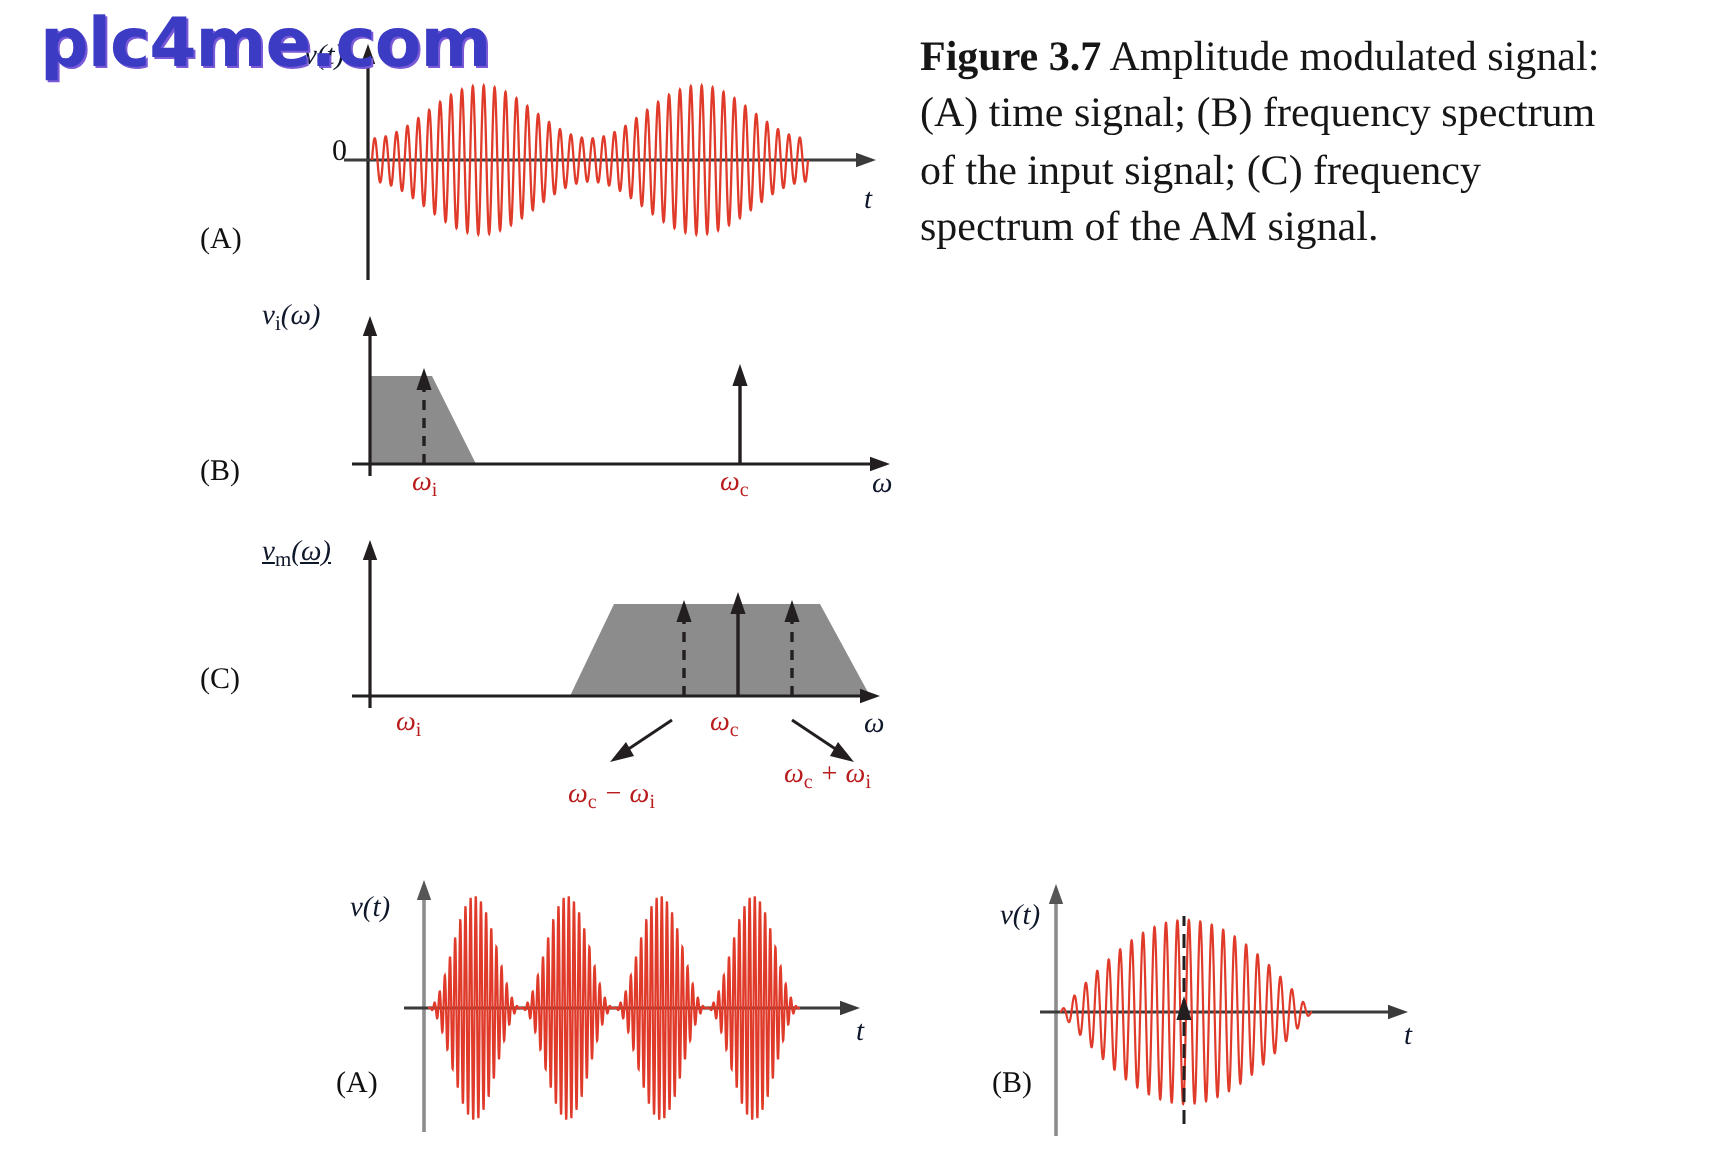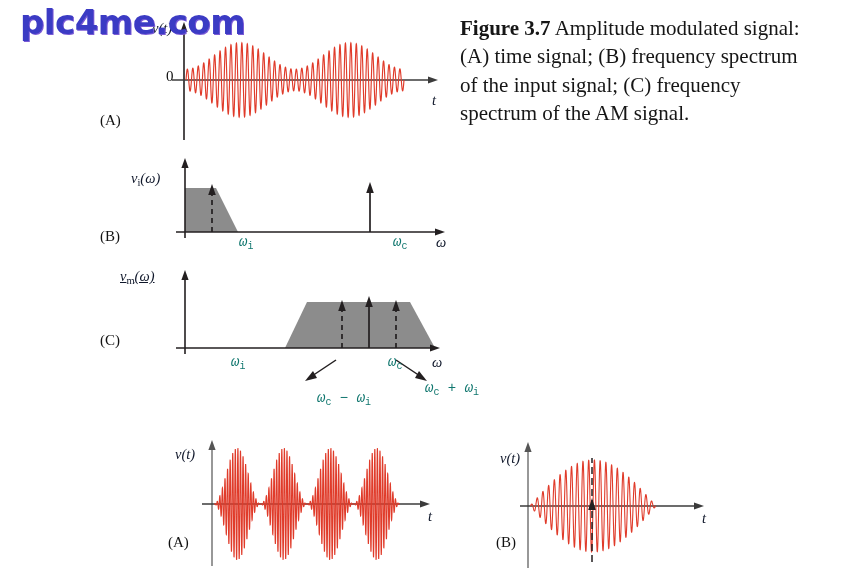--- a/index.html
+++ b/index.html
@@ -68,26 +68,25 @@
     white-space: nowrap;
   }
   .axis-label .sub {
     font-style: normal;
     font-size: 10.5px;
     vertical-align: -0.28em;
     letter-spacing: 0;
   }
   .tick-label {
     position: absolute;
-    font-family: Liberation Mono, monospace;
+    font-family: Liberation Serif, serif;
     font-style: italic;
     font-size: 14px;
-    color: #0f766e;
+    color: #b91c1c;
     white-space: nowrap;
-    margin-left: 33px;
   }
   .tick-label .sub {
     font-style: normal;
     font-size: 10px;
     vertical-align: -0.28em;
   }
   .zero-label {
     position: absolute;
     font-family: "Liberation Serif", serif;
     font-size: 15px;
@@ -123,21 +122,21 @@
         <line x1="172" y1="80" x2="430" y2="80" stroke="#3b3b3b" stroke-width="1.6"></line>
         <polygon points="438,80 428,76.4 428,83.6" fill="#3b3b3b"></polygon>
       </g>
 
       <path id="wave-a" fill="none" stroke="#e03b2a" stroke-width="1.15" d="M186.00,80.00L186.09,78.87L186.18,77.75L186.27,76.66L186.36,75.61L186.45,74.60L186.54,73.65L186.64,72.77L186.73,71.97L186.82,71.25L186.91,70.63L187.00,70.11L187.09,69.70L187.18,69.41L187.27,69.22L187.36,69.16L187.45,69.21L187.54,69.38L187.63,69.67L187.73,70.07L187.82,70.58L187.91,71.20L188.00,71.91L188.09,72.71L188.18,73.59L188.27,74.54L188.36,75.56L188.45,76.62L188.54,77.73L188.63,78.86L188.72,80.00L188.82,81.15L188.91,82.28L189.00,83.40L189.09,84.48L189.18,85.51L189.27,86.49L189.36,87.39L189.45,88.22L189.54,88.96L189.63,89.60L189.72,90.14L189.81,90.57L189.91,90.89L190.00,91.09L190.09,91.16L190.18,91.12L190.27,90.95L190.36,90.67L190.45,90.26L190.54,89.74L190.63,89.12L190.72,88.39L190.81,87.56L190.91,86.66L191.00,85.67L191.09,84.62L191.18,83.52L191.27,82.37L191.36,81.19L191.45,80.00L191.54,78.80L191.63,77.61L191.72,76.44L191.81,75.31L191.90,74.22L192.00,73.19L192.09,72.24L192.18,71.36L192.27,70.57L192.36,69.89L192.45,69.31L192.54,68.85L192.63,68.50L192.72,68.29L192.81,68.20L192.90,68.23L192.99,68.40L193.09,68.70L193.18,69.12L193.27,69.66L193.36,70.32L193.45,71.08L193.54,71.95L193.63,72.91L193.72,73.96L193.81,75.07L193.90,76.25L193.99,77.47L194.08,78.72L194.18,80.00L194.27,81.28L194.36,82.56L194.45,83.81L194.54,85.03L194.63,86.20L194.72,87.31L194.81,88.34L194.90,89.29L194.99,90.14L195.08,90.88L195.17,91.51L195.26,92.02L195.36,92.40L195.45,92.64L195.54,92.75L195.63,92.71L195.72,92.54L195.81,92.23L195.90,91.78L195.99,91.20L196.08,90.49L196.17,89.66L196.26,88.73L196.35,87.69L196.45,86.56L196.54,85.35L196.63,84.08L196.72,82.75L196.81,81.39L196.90,80.00L196.99,78.60L197.08,77.21L197.17,75.85L197.26,74.51L197.35,73.24L197.44,72.02L197.54,70.89L197.63,69.85L197.72,68.92L197.81,68.10L197.90,67.41L197.99,66.85L198.08,66.43L198.17,66.16L198.26,66.04L198.35,66.07L198.44,66.25L198.53,66.59L198.63,67.08L198.72,67.71L198.81,68.48L198.90,69.39L198.99,70.41L199.08,71.55L199.17,72.79L199.26,74.11L199.35,75.51L199.44,76.97L199.53,78.47L199.63,80.00L199.72,81.54L199.81,83.07L199.90,84.58L199.99,86.05L200.08,87.46L200.17,88.80L200.26,90.05L200.35,91.20L200.44,92.23L200.53,93.14L200.62,93.90L200.72,94.52L200.81,94.99L200.90,95.29L200.99,95.43L201.08,95.40L201.17,95.19L201.26,94.82L201.35,94.29L201.44,93.59L201.53,92.74L201.62,91.74L201.71,90.61L201.81,89.35L201.90,87.98L201.99,86.52L202.08,84.97L202.17,83.35L202.26,81.69L202.35,80.00L202.44,78.30L202.53,76.60L202.62,74.93L202.71,73.30L202.80,71.74L202.90,70.25L202.99,68.87L203.08,67.59L203.17,66.45L203.26,65.44L203.35,64.59L203.44,63.90L203.53,63.39L203.62,63.05L203.71,62.90L203.80,62.93L203.89,63.16L203.99,63.57L204.08,64.16L204.17,64.93L204.26,65.87L204.35,66.98L204.44,68.24L204.53,69.63L204.62,71.15L204.71,72.78L204.80,74.49L204.89,76.28L204.98,78.12L205.07,80.00L205.17,81.89L205.26,83.77L205.35,85.62L205.44,87.42L205.53,89.16L205.62,90.80L205.71,92.34L205.80,93.75L205.89,95.02L205.98,96.13L206.07,97.08L206.16,97.84L206.26,98.41L206.35,98.78L206.44,98.95L206.53,98.91L206.62,98.66L206.71,98.20L206.80,97.54L206.89,96.69L206.98,95.64L207.07,94.42L207.16,93.02L207.25,91.48L207.35,89.80L207.44,88.00L207.53,86.10L207.62,84.11L207.71,82.08L207.80,80.00L207.89,77.91L207.98,75.83L208.07,73.78L208.16,71.79L208.25,69.87L208.34,68.06L208.44,66.36L208.53,64.80L208.62,63.40L208.71,62.17L208.80,61.13L208.89,60.30L208.98,59.67L209.07,59.26L209.16,59.08L209.25,59.13L209.34,59.41L209.44,59.91L209.53,60.64L209.62,61.59L209.71,62.75L209.80,64.10L209.89,65.64L209.98,67.35L210.07,69.20L210.16,71.19L210.25,73.28L210.34,75.47L210.43,77.71L210.53,80.00L210.62,82.30L210.71,84.59L210.80,86.84L210.89,89.03L210.98,91.14L211.07,93.13L211.16,95.00L211.25,96.71L211.34,98.24L211.43,99.59L211.52,100.73L211.62,101.64L211.71,102.33L211.80,102.77L211.89,102.96L211.98,102.91L212.07,102.60L212.16,102.04L212.25,101.23L212.34,100.19L212.43,98.91L212.52,97.42L212.61,95.74L212.70,93.86L212.80,91.83L212.89,89.65L212.98,87.35L213.07,84.96L213.16,82.50L213.25,80.00L213.34,77.48L213.43,74.98L213.52,72.52L213.61,70.13L213.70,67.83L213.80,65.65L213.89,63.62L213.98,61.75L214.07,60.08L214.16,58.62L214.25,57.38L214.34,56.39L214.43,55.65L214.52,55.17L214.61,54.96L214.70,55.03L214.79,55.38L214.88,55.99L214.98,56.88L215.07,58.02L215.16,59.41L215.25,61.04L215.34,62.88L215.43,64.92L215.52,67.14L215.61,69.51L215.70,72.01L215.79,74.61L215.88,77.28L215.97,80.00L216.07,82.73L216.16,85.45L216.25,88.12L216.34,90.71L216.43,93.20L216.52,95.56L216.61,97.76L216.70,99.77L216.79,101.58L216.88,103.16L216.97,104.49L217.06,105.56L217.16,106.36L217.25,106.87L217.34,107.08L217.43,107.00L217.52,106.62L217.61,105.95L217.70,104.99L217.79,103.74L217.88,102.23L217.97,100.47L218.06,98.48L218.16,96.27L218.25,93.87L218.34,91.31L218.43,88.62L218.52,85.81L218.61,82.93L218.70,80.00L218.79,77.06L218.88,74.13L218.97,71.26L219.06,68.47L219.15,65.80L219.25,63.26L219.34,60.91L219.43,58.75L219.52,56.81L219.61,55.12L219.70,53.69L219.79,52.55L219.88,51.71L219.97,51.17L220.06,50.95L220.15,51.04L220.24,51.46L220.34,52.19L220.43,53.23L220.52,54.57L220.61,56.19L220.70,58.08L220.79,60.22L220.88,62.59L220.97,65.16L221.06,67.90L221.15,70.79L221.24,73.79L221.33,76.87L221.43,80.00L221.52,83.14L221.61,86.26L221.70,89.33L221.79,92.30L221.88,95.15L221.97,97.84L222.06,100.35L222.15,102.65L222.24,104.71L222.33,106.50L222.42,108.01L222.51,109.22L222.61,110.11L222.70,110.67L222.79,110.90L222.88,110.79L222.97,110.34L223.06,109.55L223.15,108.44L223.24,107.01L223.33,105.28L223.42,103.26L223.51,100.99L223.60,98.47L223.70,95.74L223.79,92.83L223.88,89.76L223.97,86.58L224.06,83.31L224.15,80.00L224.24,76.67L224.33,73.37L224.42,70.13L224.51,66.99L224.60,63.98L224.69,61.14L224.79,58.49L224.88,56.07L224.97,53.91L225.06,52.02L225.15,50.44L225.24,49.17L225.33,48.24L225.42,47.66L225.51,47.43L225.60,47.55L225.69,48.04L225.78,48.87L225.88,50.05L225.97,51.57L226.06,53.40L226.15,55.52L226.24,57.93L226.33,60.58L226.42,63.46L226.51,66.52L226.60,69.74L226.69,73.09L226.78,76.52L226.88,80.00L226.97,83.49L227.06,86.95L227.15,90.35L227.24,93.64L227.33,96.79L227.42,99.76L227.51,102.53L227.60,105.06L227.69,107.31L227.78,109.28L227.87,110.93L227.97,112.24L228.06,113.21L228.15,113.81L228.24,114.04L228.33,113.90L228.42,113.38L228.51,112.50L228.60,111.26L228.69,109.67L228.78,107.75L228.87,105.52L228.96,103.01L229.06,100.24L229.15,97.24L229.24,94.04L229.33,90.68L229.42,87.19L229.51,83.62L229.60,80.00L229.69,76.37L229.78,72.77L229.87,69.25L229.96,65.83L230.05,62.56L230.15,59.48L230.24,56.61L230.33,53.99L230.42,51.66L230.51,49.63L230.60,47.93L230.69,46.57L230.78,45.59L230.87,44.97L230.96,44.75L231.05,44.90L231.14,45.45L231.24,46.37L231.33,47.66L231.42,49.32L231.51,51.31L231.60,53.62L231.69,56.22L231.78,59.09L231.87,62.20L231.96,65.51L232.05,68.98L232.14,72.58L232.23,76.27L232.32,80.00L232.42,83.74L232.51,87.45L232.60,91.08L232.69,94.60L232.78,97.96L232.87,101.13L232.96,104.07L233.05,106.75L233.14,109.15L233.23,111.23L233.32,112.97L233.41,114.35L233.51,115.35L233.60,115.97L233.69,116.20L233.78,116.02L233.87,115.46L233.96,114.50L234.05,113.16L234.14,111.46L234.23,109.41L234.32,107.03L234.41,104.35L234.50,101.41L234.60,98.22L234.69,94.83L234.78,91.28L234.87,87.59L234.96,83.82L235.05,80.00L235.14,76.18L235.23,72.39L235.32,68.68L235.41,65.10L235.50,61.67L235.59,58.44L235.69,55.45L235.78,52.72L235.87,50.28L235.96,48.17L236.05,46.41L236.14,45.02L236.23,44.00L236.32,43.38L236.41,43.16L236.50,43.35L236.59,43.94L236.69,44.92L236.78,46.29L236.87,48.03L236.96,50.13L237.05,52.55L237.14,55.27L237.23,58.27L237.32,61.51L237.41,64.95L237.50,68.57L237.59,72.30L237.68,76.13L237.78,80.00L237.87,83.87L237.96,87.70L238.05,91.45L238.14,95.08L238.23,98.54L238.32,101.80L238.41,104.83L238.50,107.58L238.59,110.03L238.68,112.15L238.77,113.92L238.87,115.32L238.96,116.34L239.05,116.95L239.14,117.16L239.23,116.96L239.32,116.36L239.41,115.35L239.50,113.96L239.59,112.20L239.68,110.08L239.77,107.64L239.86,104.89L239.95,101.86L240.05,98.60L240.14,95.13L240.23,91.49L240.32,87.73L240.41,83.89L240.50,80.00L240.59,76.11L240.68,72.27L240.77,68.51L240.86,64.87L240.95,61.40L241.05,58.14L241.14,55.11L241.23,52.36L241.32,49.92L241.41,47.80L241.50,46.04L241.59,44.65L241.68,43.64L241.77,43.04L241.86,42.84L241.95,43.05L242.04,43.66L242.13,44.68L242.23,46.08L242.32,47.85L242.41,49.97L242.50,52.42L242.59,55.17L242.68,58.20L242.77,61.46L242.86,64.92L242.95,68.55L243.04,72.30L243.13,76.13L243.22,80.00L243.32,83.87L243.41,87.70L243.50,91.43L243.59,95.05L243.68,98.49L243.77,101.73L243.86,104.73L243.95,107.45L244.04,109.87L244.13,111.97L244.22,113.71L244.31,115.08L244.41,116.06L244.50,116.65L244.59,116.84L244.68,116.62L244.77,116.00L244.86,114.98L244.95,113.59L245.04,111.83L245.13,109.72L245.22,107.28L245.31,104.55L245.41,101.56L245.50,98.33L245.59,94.90L245.68,91.32L245.77,87.61L245.86,83.82L245.95,80.00L246.04,76.18L246.13,72.41L246.22,68.72L246.31,65.17L246.40,61.78L246.50,58.59L246.59,55.65L246.68,52.97L246.77,50.59L246.86,48.54L246.95,46.84L247.04,45.50L247.13,44.54L247.22,43.98L247.31,43.80L247.40,44.03L247.49,44.65L247.58,45.65L247.68,47.03L247.77,48.77L247.86,50.85L247.95,53.25L248.04,55.93L248.13,58.87L248.22,62.04L248.31,65.40L248.40,68.92L248.49,72.55L248.58,76.26L248.68,80.00L248.77,83.73L248.86,87.42L248.95,91.02L249.04,94.49L249.13,97.80L249.22,100.91L249.31,103.78L249.40,106.38L249.49,108.69L249.58,110.68L249.67,112.34L249.76,113.63L249.86,114.55L249.95,115.10L250.04,115.25L250.13,115.03L250.22,114.41L250.31,113.43L250.40,112.07L250.49,110.37L250.58,108.34L250.67,106.01L250.76,103.39L250.86,100.52L250.95,97.44L251.04,94.17L251.13,90.75L251.22,87.23L251.31,83.63L251.40,80.00L251.49,76.38L251.58,72.81L251.67,69.32L251.76,65.96L251.85,62.76L251.94,59.76L252.04,56.99L252.13,54.48L252.22,52.25L252.31,50.33L252.40,48.74L252.49,47.50L252.58,46.62L252.67,46.10L252.76,45.96L252.85,46.19L252.94,46.79L253.03,47.76L253.13,49.07L253.22,50.72L253.31,52.69L253.40,54.94L253.49,57.47L253.58,60.24L253.67,63.21L253.76,66.36L253.85,69.65L253.94,73.05L254.03,76.51L254.13,80.00L254.22,83.48L254.31,86.91L254.40,90.26L254.49,93.48L254.58,96.54L254.67,99.42L254.76,102.07L254.85,104.48L254.94,106.60L255.03,108.43L255.12,109.95L255.22,111.13L255.31,111.96L255.40,112.45L255.49,112.57L255.58,112.34L255.67,111.76L255.76,110.83L255.85,109.56L255.94,107.98L256.03,106.09L256.12,103.93L256.21,101.51L256.31,98.86L256.40,96.02L256.49,93.01L256.58,89.87L256.67,86.63L256.76,83.33L256.85,80.00L256.94,76.69L257.03,73.42L257.12,70.24L257.21,67.17L257.30,64.26L257.39,61.53L257.49,59.01L257.58,56.74L257.67,54.72L257.76,52.99L257.85,51.56L257.94,50.45L258.03,49.66L258.12,49.21L258.21,49.10L258.30,49.33L258.39,49.89L258.49,50.78L258.58,51.99L258.67,53.50L258.76,55.29L258.85,57.35L258.94,59.65L259.03,62.16L259.12,64.85L259.21,67.70L259.30,70.67L259.39,73.74L259.48,76.86L259.57,80.00L259.67,83.13L259.76,86.21L259.85,89.21L259.94,92.10L260.03,94.84L260.12,97.41L260.21,99.78L260.30,101.92L260.39,103.81L260.48,105.43L260.57,106.77L260.67,107.81L260.76,108.54L260.85,108.96L260.94,109.05L261.03,108.83L261.12,108.29L261.21,107.45L261.30,106.31L261.39,104.88L261.48,103.19L261.57,101.25L261.66,99.09L261.75,96.74L261.85,94.20L261.94,91.53L262.03,88.74L262.12,85.87L262.21,82.94L262.30,80.00L262.39,77.07L262.48,74.19L262.57,71.38L262.66,68.69L262.75,66.13L262.85,63.73L262.94,61.52L263.03,59.53L263.12,57.77L263.21,56.26L263.30,55.01L263.39,54.05L263.48,53.38L263.57,53.00L263.66,52.92L263.75,53.13L263.84,53.64L263.94,54.44L264.03,55.51L264.12,56.84L264.21,58.42L264.30,60.23L264.39,62.24L264.48,64.44L264.57,66.80L264.66,69.29L264.75,71.88L264.84,74.55L264.93,77.27L265.02,80.00L265.12,82.72L265.21,85.39L265.30,87.99L265.39,90.49L265.48,92.86L265.57,95.08L265.66,97.12L265.75,98.96L265.84,100.59L265.93,101.98L266.02,103.12L266.12,104.01L266.21,104.62L266.30,104.97L266.39,105.04L266.48,104.83L266.57,104.35L266.66,103.61L266.75,102.62L266.84,101.38L266.93,99.92L267.02,98.25L267.11,96.38L267.20,94.35L267.30,92.17L267.39,89.87L267.48,87.48L267.57,85.02L267.66,82.52L267.75,80.00L267.84,77.50L267.93,75.04L268.02,72.65L268.11,70.35L268.20,68.17L268.30,66.14L268.39,64.26L268.48,62.58L268.57,61.09L268.66,59.81L268.75,58.77L268.84,57.96L268.93,57.40L269.02,57.09L269.11,57.04L269.20,57.23L269.29,57.67L269.38,58.36L269.48,59.27L269.57,60.41L269.66,61.76L269.75,63.29L269.84,65.00L269.93,66.87L270.02,68.86L270.11,70.97L270.20,73.16L270.29,75.41L270.38,77.70L270.48,80.00L270.57,82.29L270.66,84.53L270.75,86.72L270.84,88.81L270.93,90.80L271.02,92.65L271.11,94.36L271.20,95.90L271.29,97.25L271.38,98.41L271.47,99.36L271.56,100.09L271.66,100.59L271.75,100.87L271.84,100.92L271.93,100.74L272.02,100.33L272.11,99.70L272.20,98.87L272.29,97.83L272.38,96.60L272.47,95.20L272.56,93.64L272.65,91.94L272.75,90.13L272.84,88.21L272.93,86.22L273.02,84.17L273.11,82.09L273.20,80.00L273.29,77.92L273.38,75.89L273.47,73.90L273.56,72.00L273.65,70.20L273.75,68.52L273.84,66.98L273.93,65.58L274.02,64.36L274.11,63.31L274.20,62.46L274.29,61.80L274.38,61.34L274.47,61.09L274.56,61.05L274.65,61.22L274.74,61.59L274.83,62.16L274.93,62.92L275.02,63.87L275.11,64.98L275.20,66.25L275.29,67.66L275.38,69.20L275.47,70.84L275.56,72.58L275.65,74.38L275.74,76.23L275.83,78.11L275.93,80.00L276.02,81.88L276.11,83.72L276.20,85.51L276.29,87.22L276.38,88.85L276.47,90.37L276.56,91.76L276.65,93.02L276.74,94.13L276.83,95.07L276.92,95.84L277.01,96.43L277.11,96.84L277.20,97.07L277.29,97.10L277.38,96.95L277.47,96.61L277.56,96.10L277.65,95.41L277.74,94.56L277.83,93.55L277.92,92.41L278.01,91.13L278.11,89.75L278.20,88.26L278.29,86.70L278.38,85.07L278.47,83.40L278.56,81.70L278.65,80.00L278.74,78.31L278.83,76.65L278.92,75.03L279.01,73.48L279.10,72.02L279.19,70.65L279.29,69.39L279.38,68.26L279.47,67.26L279.56,66.41L279.65,65.71L279.74,65.18L279.83,64.81L279.92,64.60L280.01,64.57L280.10,64.71L280.19,65.01L280.28,65.48L280.38,66.10L280.47,66.86L280.56,67.77L280.65,68.80L280.74,69.95L280.83,71.20L280.92,72.54L281.01,73.95L281.10,75.42L281.19,76.93L281.28,78.46L281.38,80.00L281.47,81.53L281.56,83.03L281.65,84.49L281.74,85.89L281.83,87.21L281.92,88.45L282.01,89.59L282.10,90.61L282.19,91.52L282.28,92.29L282.37,92.92L282.47,93.41L282.56,93.75L282.65,93.93L282.74,93.96L282.83,93.84L282.92,93.57L283.01,93.15L283.10,92.59L283.19,91.90L283.28,91.08L283.37,90.15L283.46,89.11L283.56,87.98L283.65,86.76L283.74,85.49L283.83,84.15L283.92,82.79L284.01,81.40L284.10,80.00L284.19,78.61L284.28,77.25L284.37,75.92L284.46,74.65L284.55,73.44L284.64,72.31L284.74,71.27L284.83,70.34L284.92,69.51L285.01,68.80L285.10,68.22L285.19,67.77L285.28,67.46L285.37,67.29L285.46,67.25L285.55,67.36L285.64,67.60L285.74,67.98L285.83,68.49L285.92,69.12L286.01,69.86L286.10,70.71L286.19,71.66L286.28,72.69L286.37,73.80L286.46,74.97L286.55,76.19L286.64,77.44L286.73,78.72L286.82,80.00L286.92,81.28L287.01,82.53L287.10,83.75L287.19,84.93L287.28,86.04L287.37,87.09L287.46,88.05L287.55,88.92L287.64,89.68L287.73,90.34L287.82,90.88L287.92,91.30L288.01,91.60L288.10,91.77L288.19,91.80L288.28,91.71L288.37,91.50L288.46,91.15L288.55,90.69L288.64,90.11L288.73,89.43L288.82,88.64L288.91,87.76L289.00,86.81L289.10,85.78L289.19,84.69L289.28,83.56L289.37,82.39L289.46,81.20L289.55,80.00L289.64,78.81L289.73,77.63L289.82,76.48L289.91,75.38L290.00,74.33L290.10,73.34L290.19,72.44L290.28,71.61L290.37,70.88L290.46,70.26L290.55,69.74L290.64,69.33L290.73,69.05L290.82,68.88L290.91,68.84L291.00,68.91L291.09,69.11L291.19,69.43L291.28,69.86L291.37,70.40L291.46,71.04L291.55,71.78L291.64,72.61L291.73,73.51L291.82,74.49L291.91,75.52L292.00,76.60L292.09,77.72L292.18,78.85L292.27,80.00L292.37,81.14L292.46,82.27L292.55,83.38L292.64,84.44L292.73,85.46L292.82,86.41L292.91,87.29L293.00,88.09L293.09,88.80L293.18,89.42L293.27,89.93L293.37,90.33L293.46,90.62L293.55,90.79L293.64,90.84L293.73,90.78L293.82,90.59L293.91,90.30L294.00,89.89L294.09,89.37L294.18,88.75L294.27,88.03L294.36,87.23L294.45,86.35L294.55,85.40L294.64,84.39L294.73,83.34L294.82,82.25L294.91,81.13L295.00,80.00L295.09,78.87L295.18,77.75L295.27,76.66L295.36,75.61L295.45,74.60L295.54,73.65L295.64,72.77L295.73,71.97L295.82,71.25L295.91,70.63L296.00,70.11L296.09,69.70L296.18,69.41L296.27,69.22L296.36,69.16L296.45,69.21L296.54,69.38L296.63,69.67L296.73,70.07L296.82,70.58L296.91,71.20L297.00,71.91L297.09,72.71L297.18,73.59L297.27,74.54L297.36,75.56L297.45,76.62L297.54,77.73L297.63,78.86L297.73,80.00L297.82,81.15L297.91,82.28L298.00,83.40L298.09,84.48L298.18,85.51L298.27,86.49L298.36,87.39L298.45,88.22L298.54,88.96L298.63,89.60L298.72,90.14L298.81,90.57L298.91,90.89L299.00,91.09L299.09,91.16L299.18,91.12L299.27,90.95L299.36,90.67L299.45,90.26L299.54,89.74L299.63,89.12L299.72,88.39L299.81,87.56L299.90,86.66L300.00,85.67L300.09,84.62L300.18,83.52L300.27,82.37L300.36,81.19L300.45,80.00L300.54,78.80L300.63,77.61L300.72,76.44L300.81,75.31L300.90,74.22L301.00,73.19L301.09,72.24L301.18,71.36L301.27,70.57L301.36,69.89L301.45,69.31L301.54,68.85L301.63,68.50L301.72,68.29L301.81,68.20L301.90,68.23L301.99,68.40L302.08,68.70L302.18,69.12L302.27,69.66L302.36,70.32L302.45,71.08L302.54,71.95L302.63,72.91L302.72,73.96L302.81,75.07L302.90,76.25L302.99,77.47L303.08,78.72L303.18,80.00L303.27,81.28L303.36,82.56L303.45,83.81L303.54,85.03L303.63,86.20L303.72,87.31L303.81,88.34L303.90,89.29L303.99,90.14L304.08,90.88L304.17,91.51L304.26,92.02L304.36,92.40L304.45,92.64L304.54,92.75L304.63,92.71L304.72,92.54L304.81,92.23L304.90,91.78L304.99,91.20L305.08,90.49L305.17,89.66L305.26,88.73L305.36,87.69L305.45,86.56L305.54,85.35L305.63,84.08L305.72,82.75L305.81,81.39L305.90,80.00L305.99,78.60L306.08,77.21L306.17,75.85L306.26,74.51L306.35,73.24L306.44,72.02L306.54,70.89L306.63,69.85L306.72,68.92L306.81,68.10L306.90,67.41L306.99,66.85L307.08,66.43L307.17,66.16L307.26,66.04L307.35,66.07L307.44,66.25L307.53,66.59L307.63,67.08L307.72,67.71L307.81,68.48L307.90,69.39L307.99,70.41L308.08,71.55L308.17,72.79L308.26,74.11L308.35,75.51L308.44,76.97L308.53,78.47L308.63,80.00L308.72,81.54L308.81,83.07L308.90,84.58L308.99,86.05L309.08,87.46L309.17,88.80L309.26,90.05L309.35,91.20L309.44,92.23L309.53,93.14L309.62,93.90L309.72,94.52L309.81,94.99L309.90,95.29L309.99,95.43L310.08,95.40L310.17,95.19L310.26,94.82L310.35,94.29L310.44,93.59L310.53,92.74L310.62,91.74L310.71,90.61L310.81,89.35L310.90,87.98L310.99,86.52L311.08,84.97L311.17,83.35L311.26,81.69L311.35,80.00L311.44,78.30L311.53,76.60L311.62,74.93L311.71,73.30L311.80,71.74L311.89,70.25L311.99,68.87L312.08,67.59L312.17,66.45L312.26,65.44L312.35,64.59L312.44,63.90L312.53,63.39L312.62,63.05L312.71,62.90L312.80,62.93L312.89,63.16L312.99,63.57L313.08,64.16L313.17,64.93L313.26,65.87L313.35,66.98L313.44,68.24L313.53,69.63L313.62,71.15L313.71,72.78L313.80,74.49L313.89,76.28L313.98,78.12L314.08,80.00L314.17,81.89L314.26,83.77L314.35,85.62L314.44,87.42L314.53,89.16L314.62,90.80L314.71,92.34L314.80,93.75L314.89,95.02L314.98,96.13L315.07,97.08L315.16,97.84L315.26,98.41L315.35,98.78L315.44,98.95L315.53,98.91L315.62,98.66L315.71,98.20L315.80,97.54L315.89,96.69L315.98,95.64L316.07,94.42L316.16,93.02L316.25,91.48L316.35,89.80L316.44,88.00L316.53,86.10L316.62,84.11L316.71,82.08L316.80,80.00L316.89,77.91L316.98,75.83L317.07,73.78L317.16,71.79L317.25,69.87L317.35,68.06L317.44,66.36L317.53,64.80L317.62,63.40L317.71,62.17L317.80,61.13L317.89,60.30L317.98,59.67L318.07,59.26L318.16,59.08L318.25,59.13L318.34,59.41L318.44,59.91L318.53,60.64L318.62,61.59L318.71,62.75L318.80,64.10L318.89,65.64L318.98,67.35L319.07,69.20L319.16,71.19L319.25,73.28L319.34,75.47L319.43,77.71L319.52,80.00L319.62,82.30L319.71,84.59L319.80,86.84L319.89,89.03L319.98,91.14L320.07,93.13L320.16,95.00L320.25,96.71L320.34,98.24L320.43,99.59L320.52,100.73L320.62,101.64L320.71,102.33L320.80,102.77L320.89,102.96L320.98,102.91L321.07,102.60L321.16,102.04L321.25,101.23L321.34,100.19L321.43,98.91L321.52,97.42L321.61,95.74L321.71,93.86L321.80,91.83L321.89,89.65L321.98,87.35L322.07,84.96L322.16,82.50L322.25,80.00L322.34,77.48L322.43,74.98L322.52,72.52L322.61,70.13L322.70,67.83L322.79,65.65L322.89,63.62L322.98,61.75L323.07,60.08L323.16,58.62L323.25,57.38L323.34,56.39L323.43,55.65L323.52,55.17L323.61,54.96L323.70,55.03L323.79,55.38L323.88,55.99L323.98,56.88L324.07,58.02L324.16,59.41L324.25,61.04L324.34,62.88L324.43,64.92L324.52,67.14L324.61,69.51L324.70,72.01L324.79,74.61L324.88,77.28L324.98,80.00L325.07,82.73L325.16,85.45L325.25,88.12L325.34,90.71L325.43,93.20L325.52,95.56L325.61,97.76L325.70,99.77L325.79,101.58L325.88,103.16L325.97,104.49L326.06,105.56L326.16,106.36L326.25,106.87L326.34,107.08L326.43,107.00L326.52,106.62L326.61,105.95L326.70,104.99L326.79,103.74L326.88,102.23L326.97,100.47L327.06,98.48L327.15,96.27L327.25,93.87L327.34,91.31L327.43,88.62L327.52,85.81L327.61,82.93L327.70,80.00L327.79,77.06L327.88,74.13L327.97,71.26L328.06,68.47L328.15,65.80L328.25,63.26L328.34,60.91L328.43,58.75L328.52,56.81L328.61,55.12L328.70,53.69L328.79,52.55L328.88,51.71L328.97,51.17L329.06,50.95L329.15,51.04L329.24,51.46L329.34,52.19L329.43,53.23L329.52,54.57L329.61,56.19L329.70,58.08L329.79,60.22L329.88,62.59L329.97,65.16L330.06,67.90L330.15,70.79L330.24,73.79L330.33,76.87L330.42,80.00L330.52,83.14L330.61,86.26L330.70,89.33L330.79,92.30L330.88,95.15L330.97,97.84L331.06,100.35L331.15,102.65L331.24,104.71L331.33,106.50L331.42,108.01L331.51,109.22L331.61,110.11L331.70,110.67L331.79,110.90L331.88,110.79L331.97,110.34L332.06,109.55L332.15,108.44L332.24,107.01L332.33,105.28L332.42,103.26L332.51,100.99L332.61,98.47L332.70,95.74L332.79,92.83L332.88,89.76L332.97,86.58L333.06,83.31L333.15,80.00L333.24,76.67L333.33,73.37L333.42,70.13L333.51,66.99L333.60,63.98L333.69,61.14L333.79,58.49L333.88,56.07L333.97,53.91L334.06,52.02L334.15,50.44L334.24,49.17L334.33,48.24L334.42,47.66L334.51,47.43L334.60,47.55L334.69,48.04L334.78,48.87L334.88,50.05L334.97,51.57L335.06,53.40L335.15,55.52L335.24,57.93L335.33,60.58L335.42,63.46L335.51,66.52L335.60,69.74L335.69,73.09L335.78,76.52L335.88,80.00L335.97,83.49L336.06,86.95L336.15,90.35L336.24,93.64L336.33,96.79L336.42,99.76L336.51,102.53L336.60,105.06L336.69,107.31L336.78,109.28L336.87,110.93L336.97,112.24L337.06,113.21L337.15,113.81L337.24,114.04L337.33,113.90L337.42,113.38L337.51,112.50L337.60,111.26L337.69,109.67L337.78,107.75L337.87,105.52L337.96,103.01L338.06,100.24L338.15,97.24L338.24,94.04L338.33,90.68L338.42,87.19L338.51,83.62L338.60,80.00L338.69,76.37L338.78,72.77L338.87,69.25L338.96,65.83L339.05,62.56L339.14,59.48L339.24,56.61L339.33,53.99L339.42,51.66L339.51,49.63L339.60,47.93L339.69,46.57L339.78,45.59L339.87,44.97L339.96,44.75L340.05,44.90L340.14,45.45L340.24,46.37L340.33,47.66L340.42,49.32L340.51,51.31L340.60,53.62L340.69,56.22L340.78,59.09L340.87,62.20L340.96,65.51L341.05,68.98L341.14,72.58L341.23,76.27L341.33,80.00L341.42,83.74L341.51,87.45L341.60,91.08L341.69,94.60L341.78,97.96L341.87,101.13L341.96,104.07L342.05,106.75L342.14,109.15L342.23,111.23L342.32,112.97L342.41,114.35L342.51,115.35L342.60,115.97L342.69,116.20L342.78,116.02L342.87,115.46L342.96,114.50L343.05,113.16L343.14,111.46L343.23,109.41L343.32,107.03L343.41,104.35L343.50,101.41L343.60,98.22L343.69,94.83L343.78,91.28L343.87,87.59L343.96,83.82L344.05,80.00L344.14,76.18L344.23,72.39L344.32,68.68L344.41,65.10L344.50,61.67L344.60,58.44L344.69,55.45L344.78,52.72L344.87,50.28L344.96,48.17L345.05,46.41L345.14,45.02L345.23,44.00L345.32,43.38L345.41,43.16L345.50,43.35L345.59,43.94L345.69,44.92L345.78,46.29L345.87,48.03L345.96,50.13L346.05,52.55L346.14,55.27L346.23,58.27L346.32,61.51L346.41,64.95L346.50,68.57L346.59,72.30L346.68,76.13L346.77,80.00L346.87,83.87L346.96,87.70L347.05,91.45L347.14,95.08L347.23,98.54L347.32,101.80L347.41,104.83L347.50,107.58L347.59,110.03L347.68,112.15L347.77,113.92L347.87,115.32L347.96,116.34L348.05,116.95L348.14,117.16L348.23,116.96L348.32,116.36L348.41,115.35L348.50,113.96L348.59,112.20L348.68,110.08L348.77,107.64L348.86,104.89L348.96,101.86L349.05,98.60L349.14,95.13L349.23,91.49L349.32,87.73L349.41,83.89L349.50,80.00L349.59,76.11L349.68,72.27L349.77,68.51L349.86,64.87L349.95,61.40L350.04,58.14L350.14,55.11L350.23,52.36L350.32,49.92L350.41,47.80L350.50,46.04L350.59,44.65L350.68,43.64L350.77,43.04L350.86,42.84L350.95,43.05L351.04,43.66L351.13,44.68L351.23,46.08L351.32,47.85L351.41,49.97L351.50,52.42L351.59,55.17L351.68,58.20L351.77,61.46L351.86,64.92L351.95,68.55L352.04,72.30L352.13,76.13L352.23,80.00L352.32,83.87L352.41,87.70L352.50,91.43L352.59,95.05L352.68,98.49L352.77,101.73L352.86,104.73L352.95,107.45L353.04,109.87L353.13,111.97L353.22,113.71L353.31,115.08L353.41,116.06L353.50,116.65L353.59,116.84L353.68,116.62L353.77,116.00L353.86,114.98L353.95,113.59L354.04,111.83L354.13,109.72L354.22,107.28L354.31,104.55L354.40,101.56L354.50,98.33L354.59,94.90L354.68,91.32L354.77,87.61L354.86,83.82L354.95,80.00L355.04,76.18L355.13,72.41L355.22,68.72L355.31,65.17L355.40,61.78L355.50,58.59L355.59,55.65L355.68,52.97L355.77,50.59L355.86,48.54L355.95,46.84L356.04,45.50L356.13,44.54L356.22,43.98L356.31,43.80L356.40,44.03L356.49,44.65L356.59,45.65L356.68,47.03L356.77,48.77L356.86,50.85L356.95,53.25L357.04,55.93L357.13,58.87L357.22,62.04L357.31,65.40L357.40,68.92L357.49,72.55L357.58,76.26L357.67,80.00L357.77,83.73L357.86,87.42L357.95,91.02L358.04,94.49L358.13,97.80L358.22,100.91L358.31,103.78L358.40,106.38L358.49,108.69L358.58,110.68L358.67,112.34L358.76,113.63L358.86,114.55L358.95,115.10L359.04,115.25L359.13,115.03L359.22,114.41L359.31,113.43L359.40,112.07L359.49,110.37L359.58,108.34L359.67,106.01L359.76,103.39L359.86,100.52L359.95,97.44L360.04,94.17L360.13,90.75L360.22,87.23L360.31,83.63L360.40,80.00L360.49,76.38L360.58,72.81L360.67,69.32L360.76,65.96L360.85,62.76L360.94,59.76L361.04,56.99L361.13,54.48L361.22,52.25L361.31,50.33L361.40,48.74L361.49,47.50L361.58,46.62L361.67,46.10L361.76,45.96L361.85,46.19L361.94,46.79L362.03,47.76L362.13,49.07L362.22,50.72L362.31,52.69L362.40,54.94L362.49,57.47L362.58,60.24L362.67,63.21L362.76,66.36L362.85,69.65L362.94,73.05L363.03,76.51L363.13,80.00L363.22,83.48L363.31,86.91L363.40,90.26L363.49,93.48L363.58,96.54L363.67,99.42L363.76,102.07L363.85,104.48L363.94,106.60L364.03,108.43L364.12,109.95L364.22,111.13L364.31,111.96L364.40,112.45L364.49,112.57L364.58,112.34L364.67,111.76L364.76,110.83L364.85,109.56L364.94,107.98L365.03,106.09L365.12,103.93L365.21,101.51L365.31,98.86L365.40,96.02L365.49,93.01L365.58,89.87L365.67,86.63L365.76,83.33L365.85,80.00L365.94,76.69L366.03,73.42L366.12,70.24L366.21,67.17L366.30,64.26L366.39,61.53L366.49,59.01L366.58,56.74L366.67,54.72L366.76,52.99L366.85,51.56L366.94,50.45L367.03,49.66L367.12,49.21L367.21,49.10L367.30,49.33L367.39,49.89L367.49,50.78L367.58,51.99L367.67,53.50L367.76,55.29L367.85,57.35L367.94,59.65L368.03,62.16L368.12,64.85L368.21,67.70L368.30,70.67L368.39,73.74L368.48,76.86L368.58,80.00L368.67,83.13L368.76,86.21L368.85,89.21L368.94,92.10L369.03,94.84L369.12,97.41L369.21,99.78L369.30,101.92L369.39,103.81L369.48,105.43L369.57,106.77L369.66,107.81L369.76,108.54L369.85,108.96L369.94,109.05L370.03,108.83L370.12,108.29L370.21,107.45L370.30,106.31L370.39,104.88L370.48,103.19L370.57,101.25L370.66,99.09L370.75,96.74L370.85,94.20L370.94,91.53L371.03,88.74L371.12,85.87L371.21,82.94L371.30,80.00L371.39,77.07L371.48,74.19L371.57,71.38L371.66,68.69L371.75,66.13L371.85,63.73L371.94,61.52L372.03,59.53L372.12,57.77L372.21,56.26L372.30,55.01L372.39,54.05L372.48,53.38L372.57,53.00L372.66,52.92L372.75,53.13L372.84,53.64L372.94,54.44L373.03,55.51L373.12,56.84L373.21,58.42L373.30,60.23L373.39,62.24L373.48,64.44L373.57,66.80L373.66,69.29L373.75,71.88L373.84,74.55L373.93,77.27L374.02,80.00L374.12,82.72L374.21,85.39L374.30,87.99L374.39,90.49L374.48,92.86L374.57,95.08L374.66,97.12L374.75,98.96L374.84,100.59L374.93,101.98L375.02,103.12L375.12,104.01L375.21,104.62L375.30,104.97L375.39,105.04L375.48,104.83L375.57,104.35L375.66,103.61L375.75,102.62L375.84,101.38L375.93,99.92L376.02,98.25L376.11,96.38L376.21,94.35L376.30,92.17L376.39,89.87L376.48,87.48L376.57,85.02L376.66,82.52L376.75,80.00L376.84,77.50L376.93,75.04L377.02,72.65L377.11,70.35L377.20,68.17L377.29,66.14L377.39,64.26L377.48,62.58L377.57,61.09L377.66,59.81L377.75,58.77L377.84,57.96L377.93,57.40L378.02,57.09L378.11,57.04L378.20,57.23L378.29,57.67L378.38,58.36L378.48,59.27L378.57,60.41L378.66,61.76L378.75,63.29L378.84,65.00L378.93,66.87L379.02,68.86L379.11,70.97L379.20,73.16L379.29,75.41L379.38,77.70L379.48,80.00L379.57,82.29L379.66,84.53L379.75,86.72L379.84,88.81L379.93,90.80L380.02,92.65L380.11,94.36L380.20,95.90L380.29,97.25L380.38,98.41L380.47,99.36L380.56,100.09L380.66,100.59L380.75,100.87L380.84,100.92L380.93,100.74L381.02,100.33L381.11,99.70L381.20,98.87L381.29,97.83L381.38,96.60L381.47,95.20L381.56,93.64L381.65,91.94L381.75,90.13L381.84,88.21L381.93,86.22L382.02,84.17L382.11,82.09L382.20,80.00L382.29,77.92L382.38,75.89L382.47,73.90L382.56,72.00L382.65,70.20L382.75,68.52L382.84,66.98L382.93,65.58L383.02,64.36L383.11,63.31L383.20,62.46L383.29,61.80L383.38,61.34L383.47,61.09L383.56,61.05L383.65,61.22L383.74,61.59L383.84,62.16L383.93,62.92L384.02,63.87L384.11,64.98L384.20,66.25L384.29,67.66L384.38,69.20L384.47,70.84L384.56,72.58L384.65,74.38L384.74,76.23L384.83,78.11L384.92,80.00L385.02,81.88L385.11,83.72L385.20,85.51L385.29,87.22L385.38,88.85L385.47,90.37L385.56,91.76L385.65,93.02L385.74,94.13L385.83,95.07L385.92,95.84L386.01,96.43L386.11,96.84L386.20,97.07L386.29,97.10L386.38,96.95L386.47,96.61L386.56,96.10L386.65,95.41L386.74,94.56L386.83,93.55L386.92,92.41L387.01,91.13L387.11,89.75L387.20,88.26L387.29,86.70L387.38,85.07L387.47,83.40L387.56,81.70L387.65,80.00L387.74,78.31L387.83,76.65L387.92,75.03L388.01,73.48L388.10,72.02L388.19,70.65L388.29,69.39L388.38,68.26L388.47,67.26L388.56,66.41L388.65,65.71L388.74,65.18L388.83,64.81L388.92,64.60L389.01,64.57L389.10,64.71L389.19,65.01L389.28,65.48L389.38,66.10L389.47,66.86L389.56,67.77L389.65,68.80L389.74,69.95L389.83,71.20L389.92,72.54L390.01,73.95L390.10,75.42L390.19,76.93L390.28,78.46L390.38,80.00L390.47,81.53L390.56,83.03L390.65,84.49L390.74,85.89L390.83,87.21L390.92,88.45L391.01,89.59L391.10,90.61L391.19,91.52L391.28,92.29L391.37,92.92L391.47,93.41L391.56,93.75L391.65,93.93L391.74,93.96L391.83,93.84L391.92,93.57L392.01,93.15L392.10,92.59L392.19,91.90L392.28,91.08L392.37,90.15L392.46,89.11L392.56,87.98L392.65,86.76L392.74,85.49L392.83,84.15L392.92,82.79L393.01,81.40L393.10,80.00L393.19,78.61L393.28,77.25L393.37,75.92L393.46,74.65L393.55,73.44L393.64,72.31L393.74,71.27L393.83,70.34L393.92,69.51L394.01,68.80L394.10,68.22L394.19,67.77L394.28,67.46L394.37,67.29L394.46,67.25L394.55,67.36L394.64,67.60L394.74,67.98L394.83,68.49L394.92,69.12L395.01,69.86L395.10,70.71L395.19,71.66L395.28,72.69L395.37,73.80L395.46,74.97L395.55,76.19L395.64,77.44L395.73,78.72L395.83,80.00L395.92,81.28L396.01,82.53L396.10,83.75L396.19,84.93L396.28,86.04L396.37,87.09L396.46,88.05L396.55,88.92L396.64,89.68L396.73,90.34L396.82,90.88L396.91,91.30L397.01,91.60L397.10,91.77L397.19,91.80L397.28,91.71L397.37,91.50L397.46,91.15L397.55,90.69L397.64,90.11L397.73,89.43L397.82,88.64L397.91,87.76L398.00,86.81L398.10,85.78L398.19,84.69L398.28,83.56L398.37,82.39L398.46,81.20L398.55,80.00L398.64,78.81L398.73,77.63L398.82,76.48L398.91,75.38L399.00,74.33L399.10,73.34L399.19,72.44L399.28,71.61L399.37,70.88L399.46,70.26L399.55,69.74L399.64,69.33L399.73,69.05L399.82,68.88L399.91,68.84L400.00,68.91L400.09,69.11L400.19,69.43L400.28,69.86L400.37,70.40L400.46,71.04L400.55,71.78L400.64,72.61L400.73,73.51L400.82,74.49L400.91,75.52L401.00,76.60L401.09,77.72L401.18,78.85L401.27,80.00L401.37,81.14L401.46,82.27L401.55,83.38L401.64,84.44L401.73,85.46L401.82,86.41L401.91,87.29L402.00,88.09L402.09,88.80L402.18,89.42L402.27,89.93L402.37,90.33L402.46,90.62L402.55,90.79L402.64,90.84L402.73,90.78L402.82,90.59L402.91,90.30L403.00,89.89L403.09,89.37L403.18,88.75L403.27,88.03L403.36,87.23L403.46,86.35L403.55,85.40L403.64,84.39L403.73,83.34L403.82,82.25L403.91,81.13L404.00,80.00"></path>
     </svg>
   </div>
 
   <div class="fig" style="left:0;top:150px;width:470px;height:112px;">
     <div class="panel-label" style="left:100px;top:78px;">(B)</div>
-    <div class="axis-label" style="left:131px;top:20px;"><span>v</span><span class="sub">i</span><span>(ω)</span></div>
+    <div class="axis-label" style="left:131px;top:0;"><span>v</span><span class="sub">i</span><span>(ω)</span></div>
     <div class="tick-label" style="left:206px;top:84px;"><span>ω</span><span class="sub">i</span></div>
     <div class="tick-label" style="left:360px;top:84px;"><span>ω</span><span class="sub">c</span></div>
     <div class="axis-label" style="left:436px;top:84px;">ω</div>
 
     <svg width="470" height="112">
 
       <polygon points="185,38 216,38 238,82 185,82" fill="#8c8c8c"></polygon>
 
       <g>
         <line x1="185" y1="88" x2="185" y2="16" stroke="#231f20" stroke-width="1.6"></line>
@@ -156,21 +155,21 @@
 
       <g>
         <line x1="370" y1="82" x2="370" y2="42" stroke="#231f20" stroke-width="1.7"></line>
         <polygon points="370,32 366.2,43 373.8,43" fill="#231f20"></polygon>
       </g>
     </svg>
   </div>
 
   <div class="fig" style="left:0;top:262px;width:480px;height:150px;">
     <div class="panel-label" style="left:100px;top:70px;">(C)</div>
-    <div class="axis-label" style="left:120px;top:6px;text-decoration:underline;"><span>v</span><span class="sub">m</span><span>(ω)</span></div>
+    <div class="axis-label" style="left:131px;top:6px;text-decoration:underline;"><span>v</span><span class="sub">m</span><span>(ω)</span></div>
 
     <div class="tick-label" style="left:198px;top:92px;"><span>ω</span><span class="sub">i</span></div>
     <div class="tick-label" style="left:355px;top:92px;"><span>ω</span><span class="sub">c</span></div>
     <div class="axis-label" style="left:432px;top:92px;">ω</div>
 
     <div class="tick-label" style="left:284px;top:128px;"><span>ω</span><span class="sub">c</span><span> − ω</span><span class="sub">i</span></div>
     <div class="tick-label" style="left:392px;top:118px;text-align:center;"><span>ω</span><span class="sub">c</span><span> + ω</span><span class="sub">i</span></div>
 
     <svg width="480" height="150">
 

